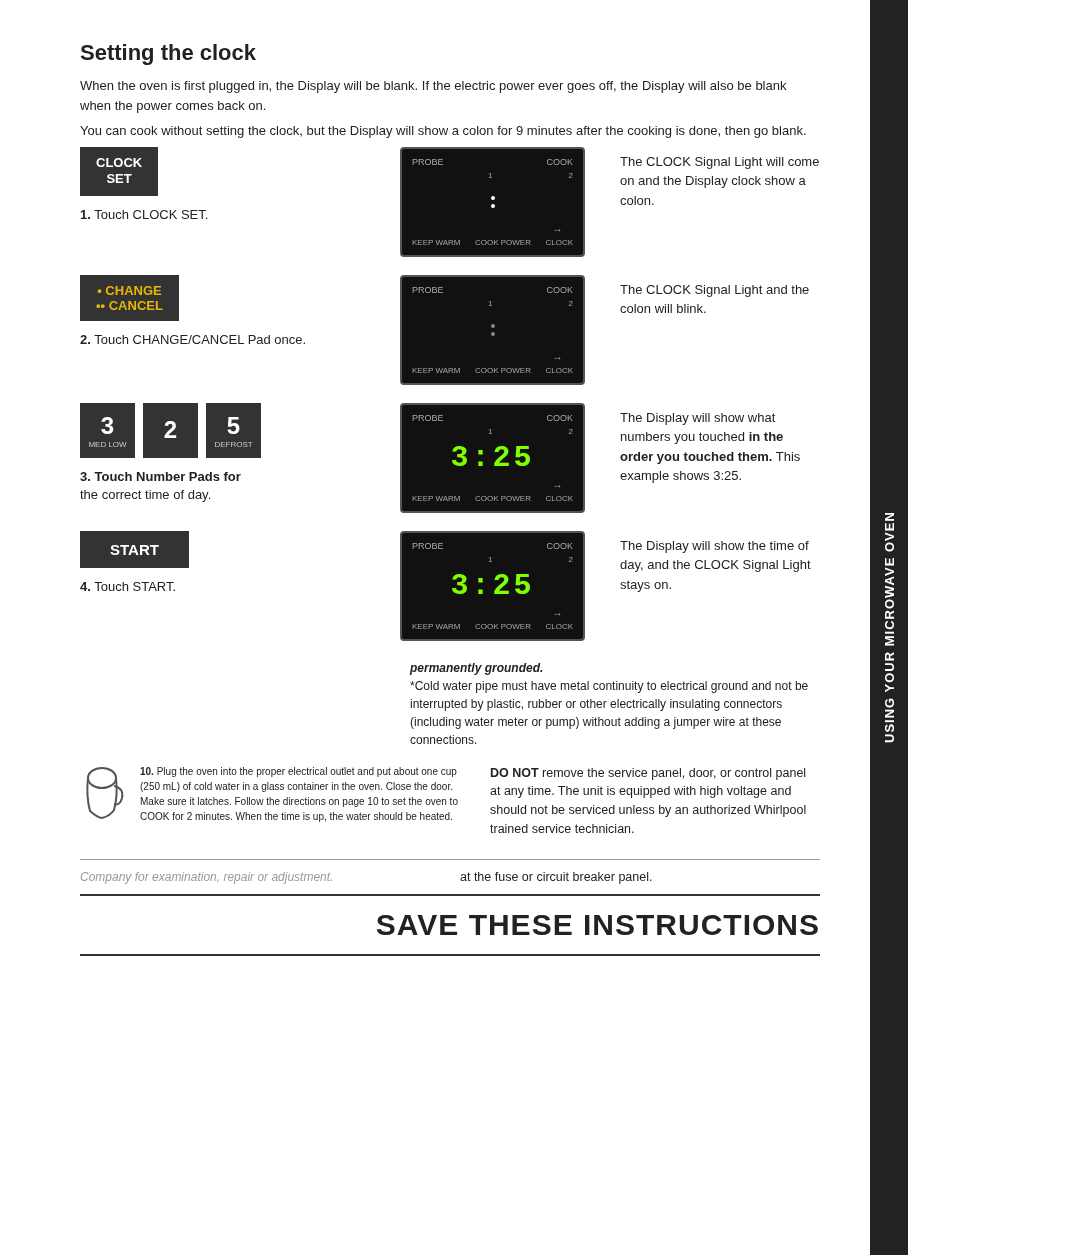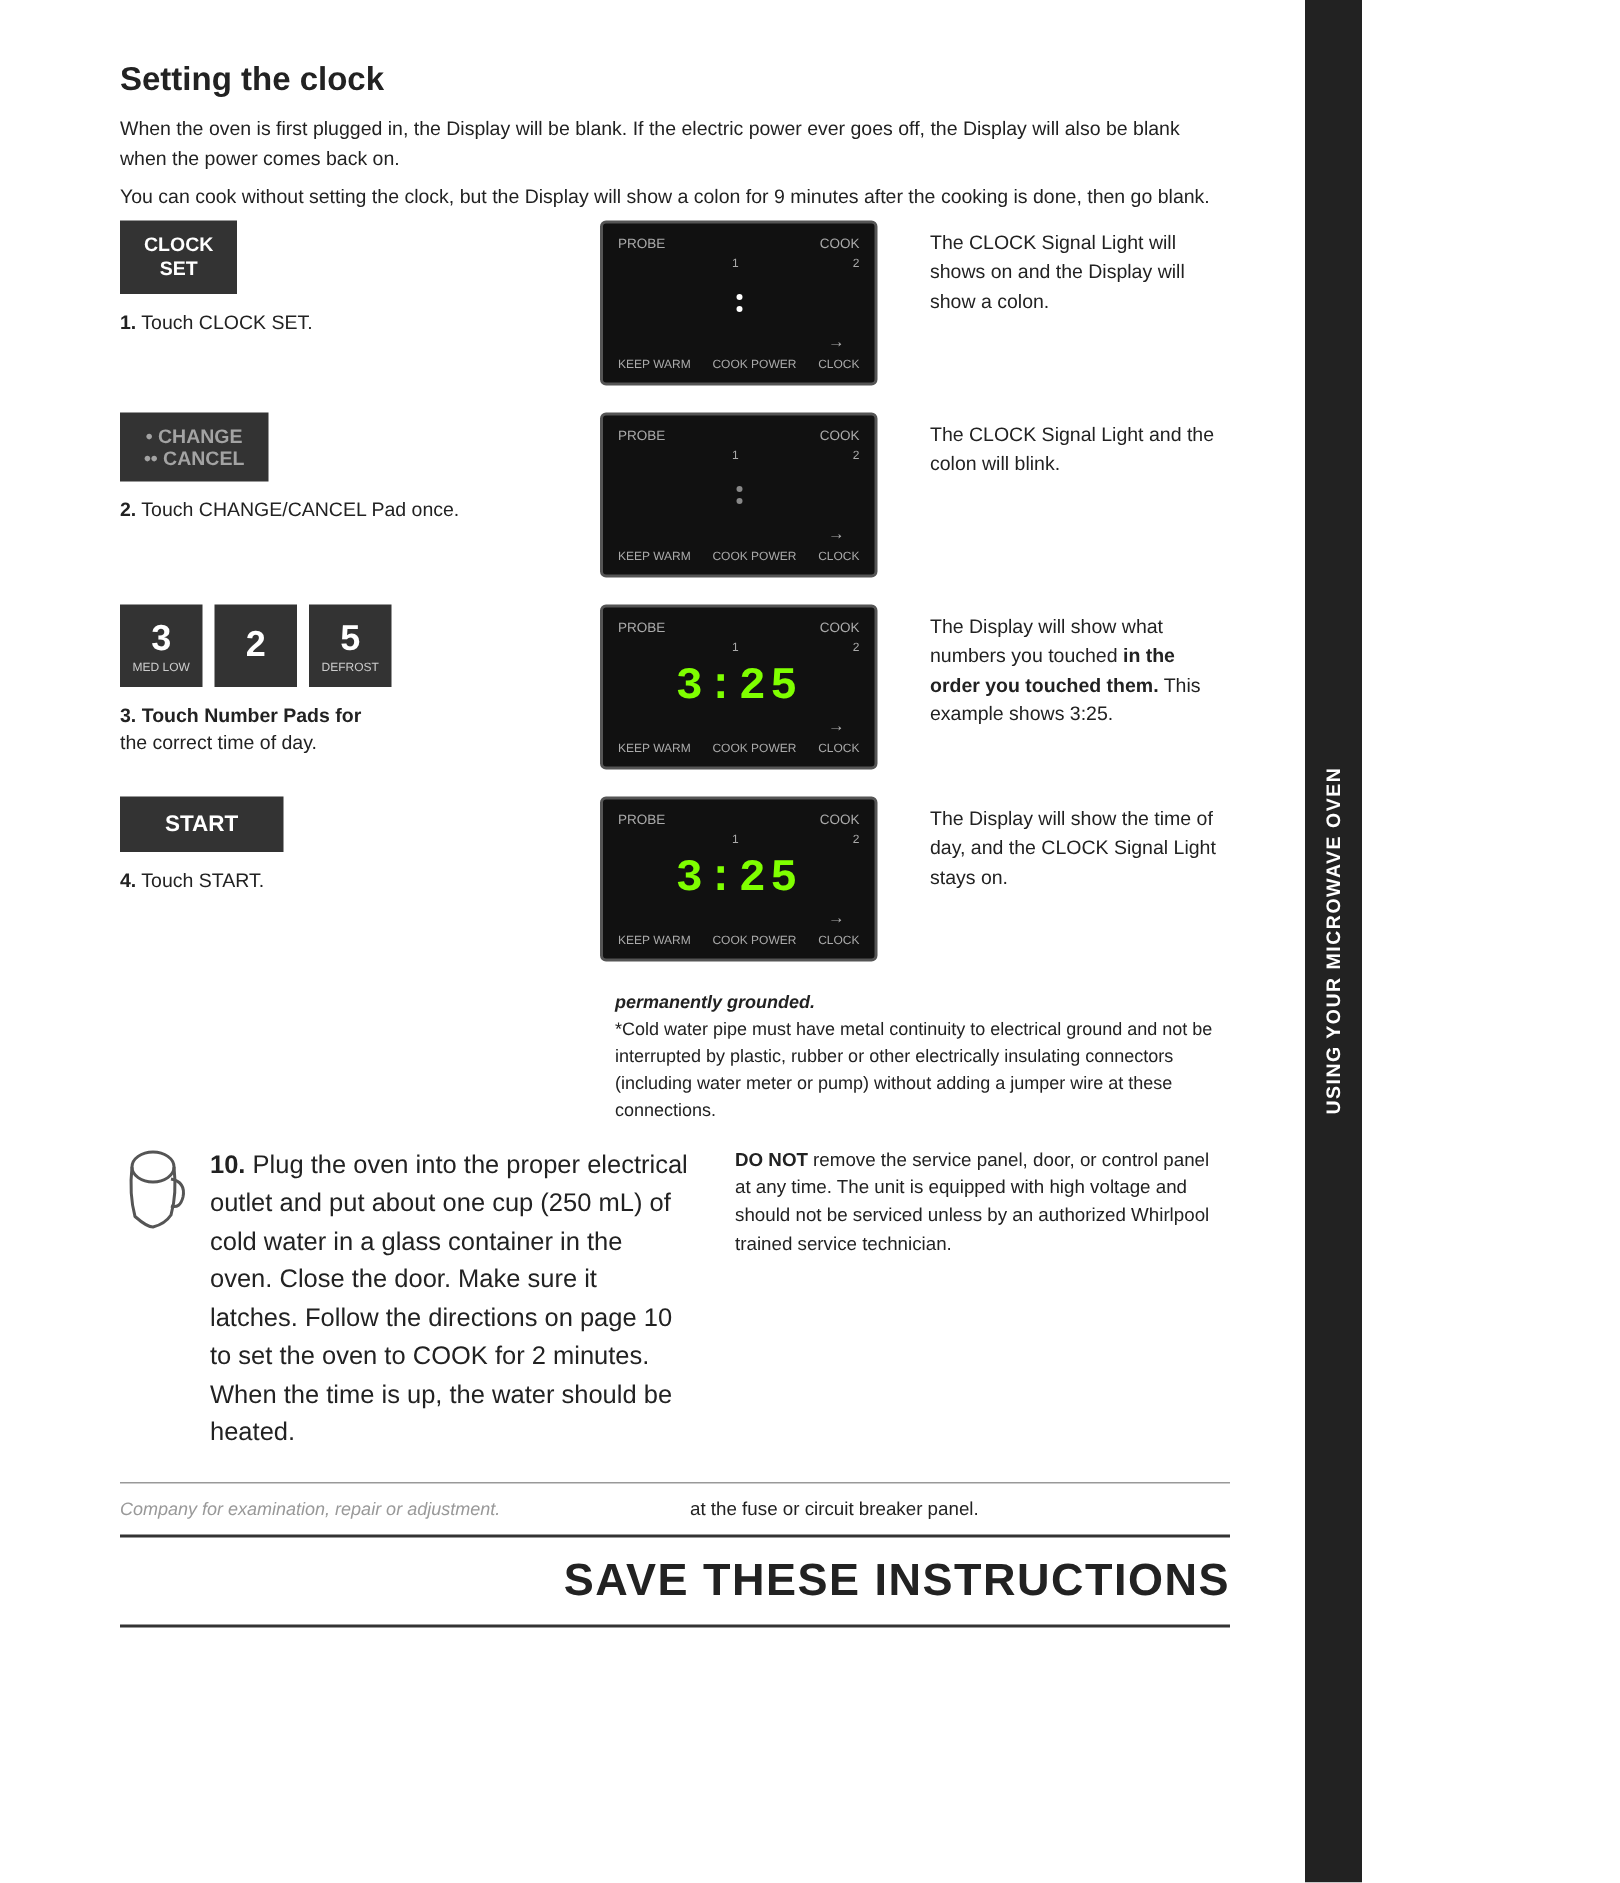--- a/index.html
+++ b/index.html
@@ -167,21 +167,21 @@
       font-weight: bold;
       text-align: center;
       border: none;
       display: inline-block;
       margin-bottom: 10px;
       line-height: 1.3;
     }
 
     .btn-change-cancel {
       background: #333;
-      color: #a3a3a3;
+      color: #eab308;
       padding: 8px 16px;
       font-size: 13px;
       font-weight: bold;
       text-align: center;
       border: none;
       display: inline-block;
       margin-bottom: 10px;
     }
 
     .btn-number-pads {
@@ -247,21 +247,21 @@
     }
 
     .bottom-two-col {
       display: flex;
       gap: 30px;
       margin-top: 10px;
     }
 
     .bottom-left {
       width: 380px;
-      font-size: 17px;
+      font-size: 10px;
       line-height: 1.5;
     }
 
     .bottom-right {
       flex: 1;
       font-size: 12.5px;
       line-height: 1.5;
     }
 
     .pitcher-icon {
@@ -358,21 +358,21 @@
             </div>
           </div>
           <div class="mw-arrow">→</div>
           <div class="mw-bottom-row">
             <span>KEEP WARM</span>
             <span>COOK POWER</span>
             <span>CLOCK</span>
           </div>
         </div>
       </div>
-      <div class="step-right">The CLOCK Signal Light will shows on and the Display will show a colon.</div>
+      <div class="step-right">The CLOCK Signal Light will come on and the Display clock show a colon.</div>
     </div>
 
     <div class="step-row">
       <div class="step-left">
         <div class="btn-change-cancel">
           <div>• CHANGE</div>
           <div>•• CANCEL</div>
         </div>
         <div class="step-label">
           <strong>2.</strong> <span>Touch CHANGE/CANCEL Pad once.</span>

